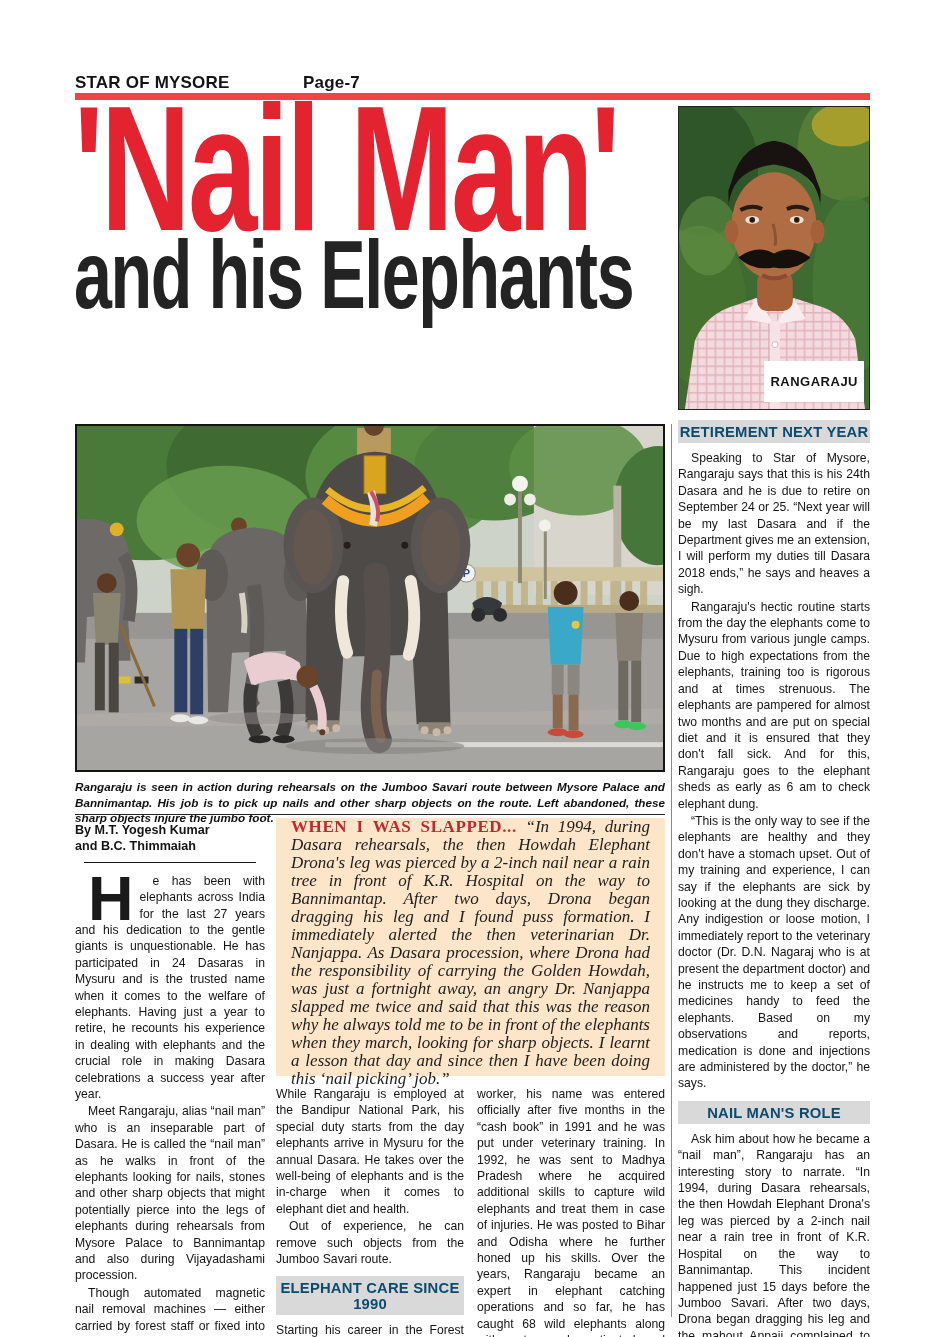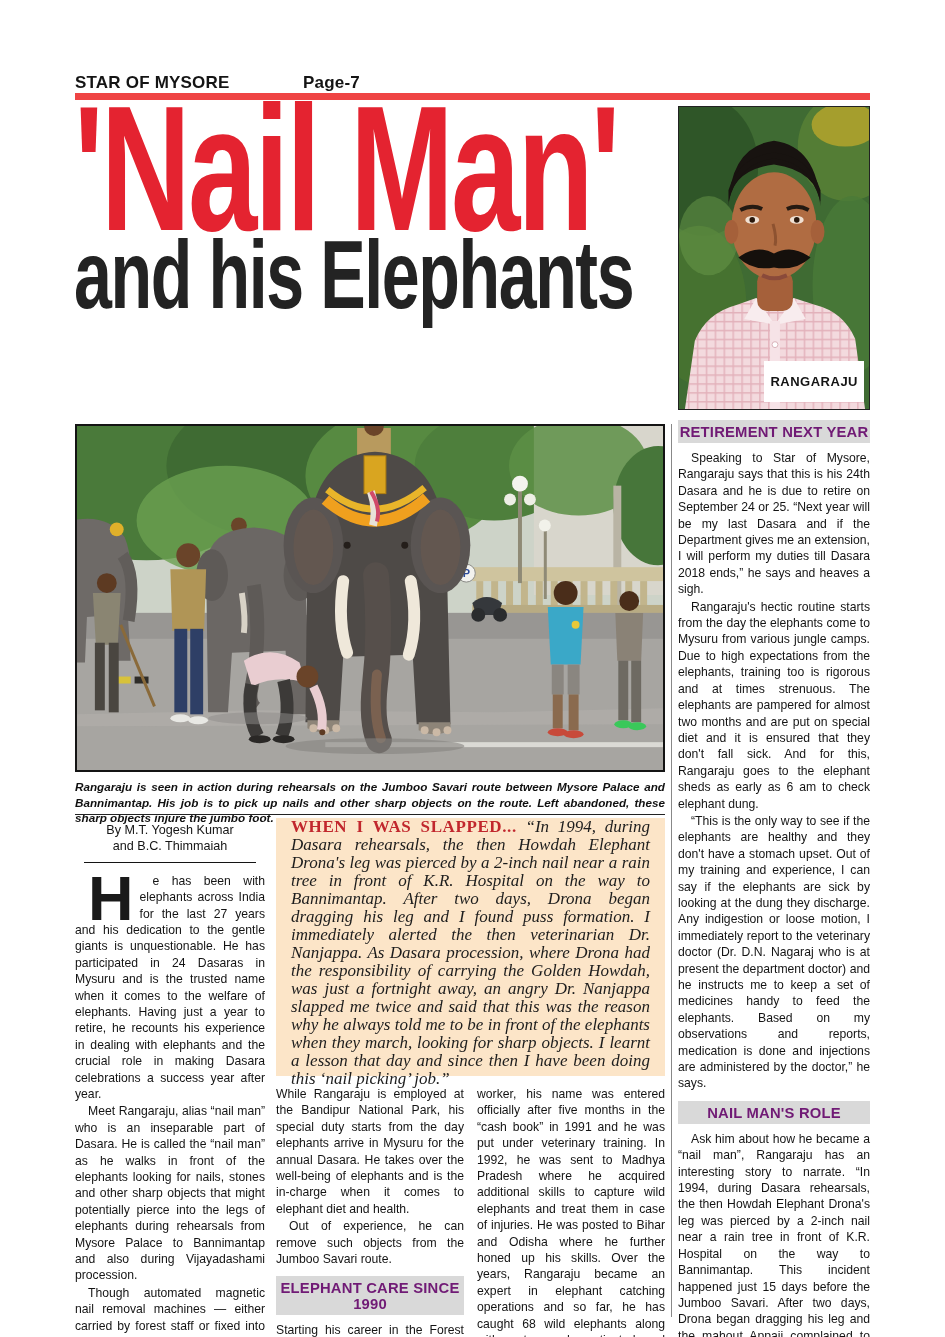--- a/index.html
+++ b/index.html
@@ -39,27 +39,27 @@
   .col{position:absolute;width:188px}
   .col1{left:75px;top:820px;width:190px}
   .col2-lower{left:276px;top:1086px}
   .col3-lower{left:477px;top:1086px}
   .rightcol{left:678px;top:420px;width:192px}
   .vrule{position:absolute;left:671px;top:424px;height:893px;border-left:1px solid #888}
 
   .body-text p{font-size:12.2px;line-height:16.4px;text-align:justify;margin:0 0 1px;text-indent:13px}
   .no-indent-first p:first-child{text-indent:0}
 
-  .byline{text-align:center;font-weight:normal;font-size:12.6px;line-height:1.3;margin:2px 0 0}
+  .byline{font-weight:bold;font-size:12.6px;line-height:1.3;margin:2px 0 0}
   .byline-rule{border-top:1.5px solid #141414;width:172px;margin:7px auto 10px}
 
   .lead-para{font-size:12.2px;line-height:16.4px;text-align:justify;margin:0 0 1px}
   .drop-cap{float:left;font-weight:bold;font-size:63px;line-height:47px;padding:2px 6px 0 0;color:#1a1a1a}
 
-  .bar{background:var(--bar);font-weight:bold;font-size:14.8px;text-align:center;padding:4px 0 3px;margin:9px 0 7px;letter-spacing:.2px;color:#701a75}
+  .bar{background:var(--bar);font-weight:bold;font-size:14.8px;text-align:center;padding:4px 0 3px;margin:9px 0 7px;letter-spacing:.2px;color:#0c4a6e}
   .rightcol .bar:first-child{margin-top:0}
 
   
   .quote-box{position:absolute;left:276px;top:818px;width:389px;height:258px;background:var(--quote-bg);padding:0 15px 10px;font-family:"Liberation Serif",serif;font-style:italic;font-size:17px;line-height:18px;text-align:justify;color:#1d1d1d}
   .quote-lead{font-style:normal;color:var(--quote-lead);letter-spacing:.6px;font-weight:bold}
 </style>
 </head>
 <body>
 
 <div class="page">

